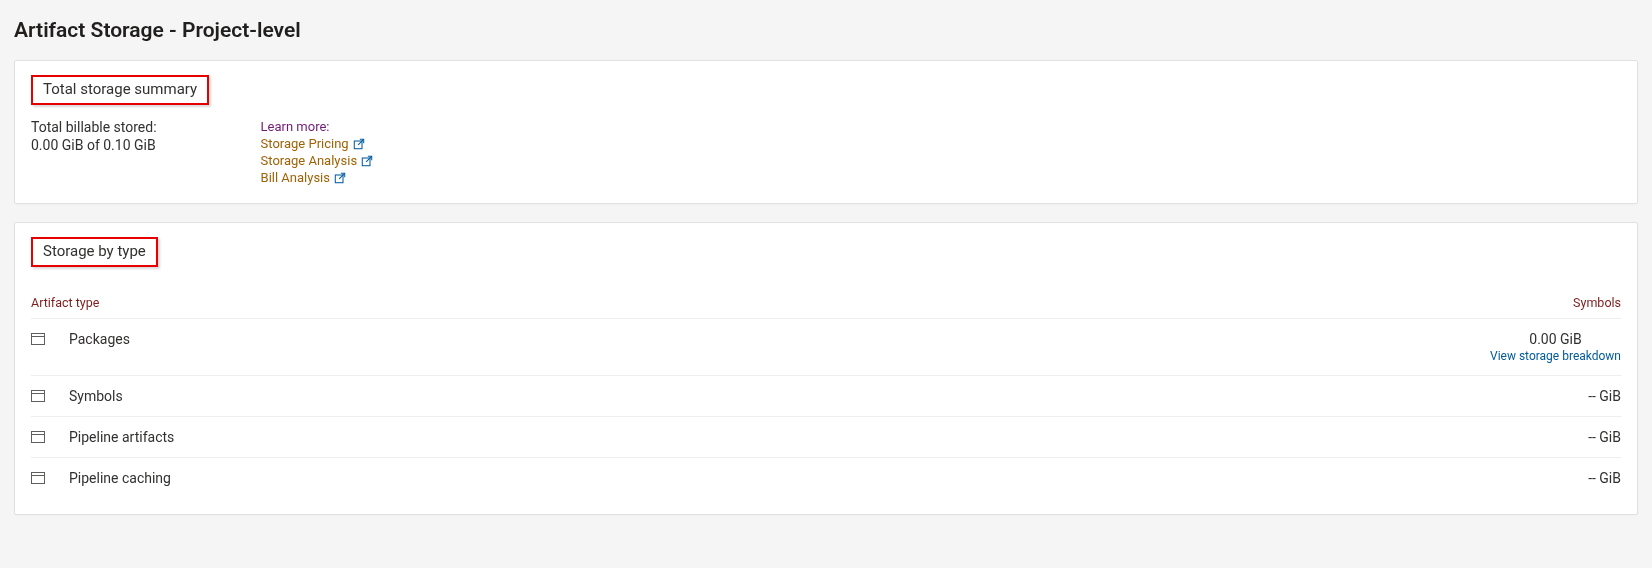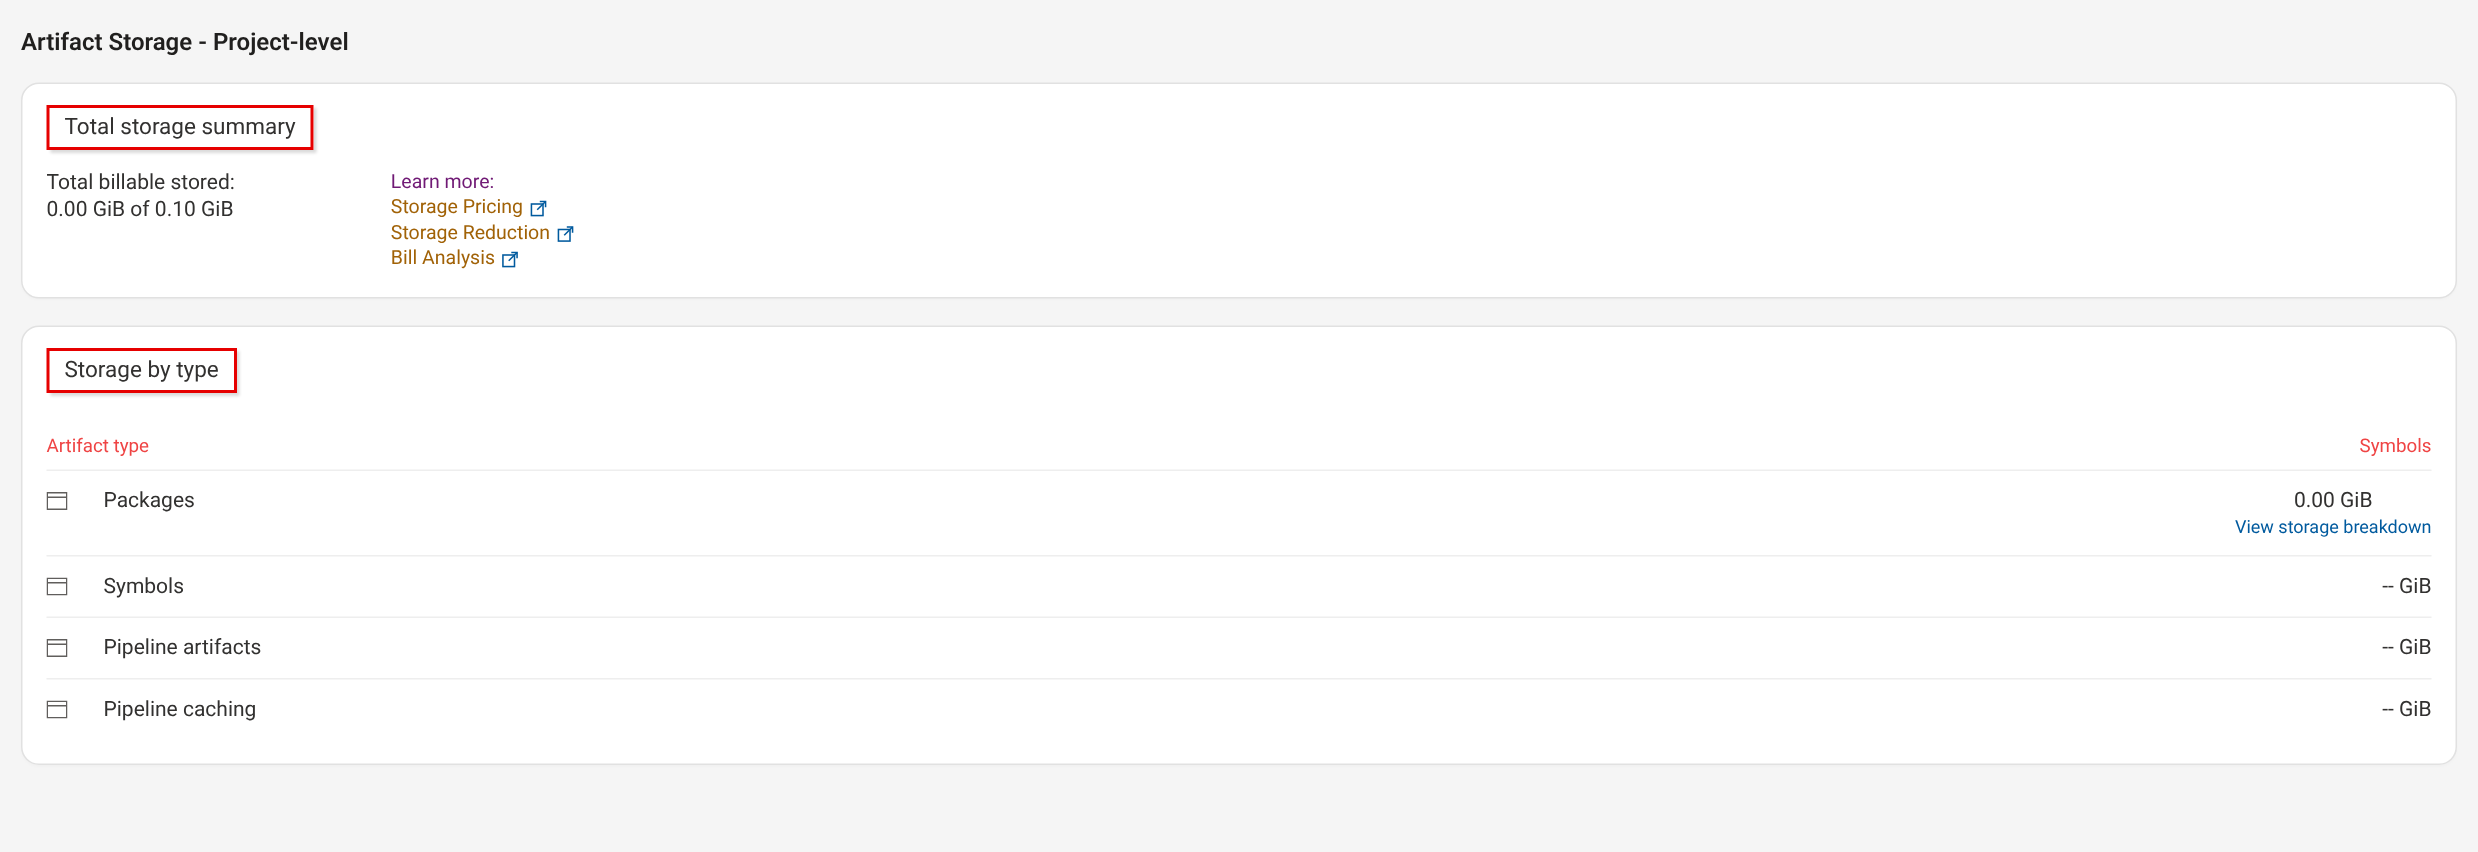--- a/index.html
+++ b/index.html
@@ -4,29 +4,29 @@
 <style>
   * { box-sizing: border-box; margin: 0; padding: 0; }
   body {
     font-family: "Segoe UI", -apple-system, BlinkMacSystemFont, Roboto, "Helvetica Neue", sans-serif;
     background: #f5f5f5;
     color: #323130;
     font-size: 14px;
     padding: 18px 14px;
   }
   h1.page-title {
-    font-size: 16px;
+    font-size: 21px;
     font-weight: 600;
     margin-bottom: 18px;
     color: #201f1e;
   }
   .card {
     background: #fff;
     border: 1px solid #e1e1e1;
-    border-radius: 12px;
+    border-radius: 2px;
     margin-bottom: 18px;
     padding: 14px 16px 16px;
     box-shadow: 0 1px 2px rgba(0,0,0,0.02);
   }
   .highlight-box {
     display: inline-block;
     border: 2px solid #e60000;
     padding: 3px 10px 5px;
     font-size: 15px;
     color: #323130;
@@ -57,21 +57,21 @@
   .ext-icon {
     width: 12px;
     height: 12px;
     stroke: #005a9e;
     flex-shrink: 0;
   }
 
   .table-header {
     display: flex;
     justify-content: space-between;
-    color: #ef4444;
+    color: #7f1d1d;
     font-size: 12.5px;
     padding: 10px 0 8px;
     border-bottom: 1px solid #eee;
     margin-top: 4px;
     text-align: center;
   }
   .table-row {
     display: flex;
     justify-content: space-between;
     align-items: flex-start;
@@ -124,21 +124,21 @@
       <div class="link-row">
         <a class="link">Storage Pricing</a>
         <svg class="ext-icon" viewBox="0 0 14 14" fill="none" stroke="currentColor" stroke-width="1.2">
           <rect x="1.5" y="3.5" width="9" height="9"></rect>
           <polyline points="8,1.5 12.5,1.5 12.5,6"></polyline>
           <line x1="12.5" y1="1.5" x2="6" y2="8"></line>
         </svg>
       </div>
 
       <div class="link-row">
-        <a class="link">Storage Reduction</a>
+        <a class="link">Storage Analysis</a>
         <svg class="ext-icon" viewBox="0 0 14 14" fill="none" stroke="currentColor" stroke-width="1.2">
           <rect x="1.5" y="3.5" width="9" height="9"></rect>
           <polyline points="8,1.5 12.5,1.5 12.5,6"></polyline>
           <line x1="12.5" y1="1.5" x2="6" y2="8"></line>
         </svg>
       </div>
 
       <div class="link-row">
         <a class="link">Bill Analysis</a>
         <svg class="ext-icon" viewBox="0 0 14 14" fill="none" stroke="currentColor" stroke-width="1.2">

